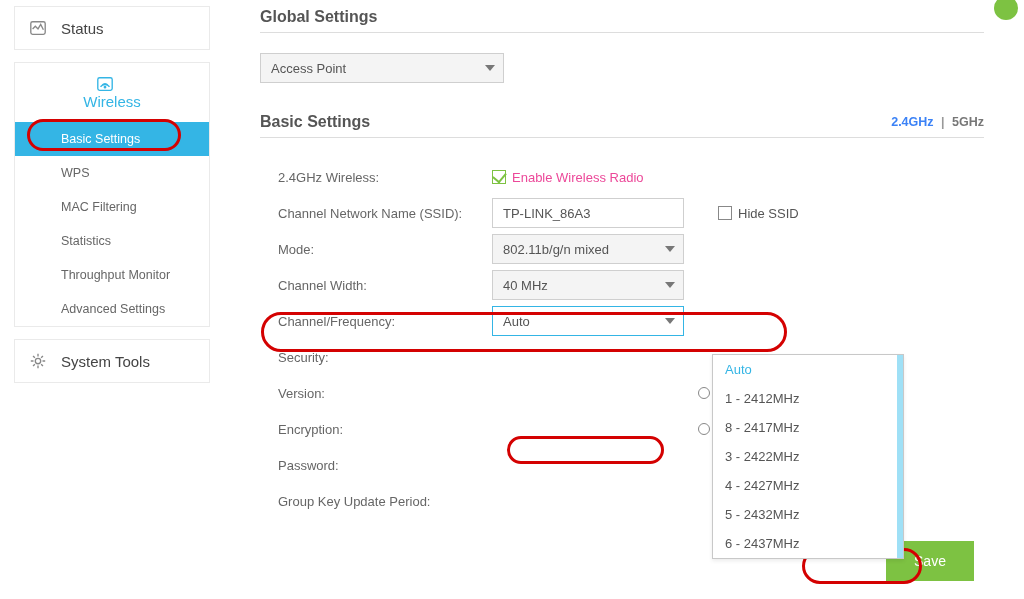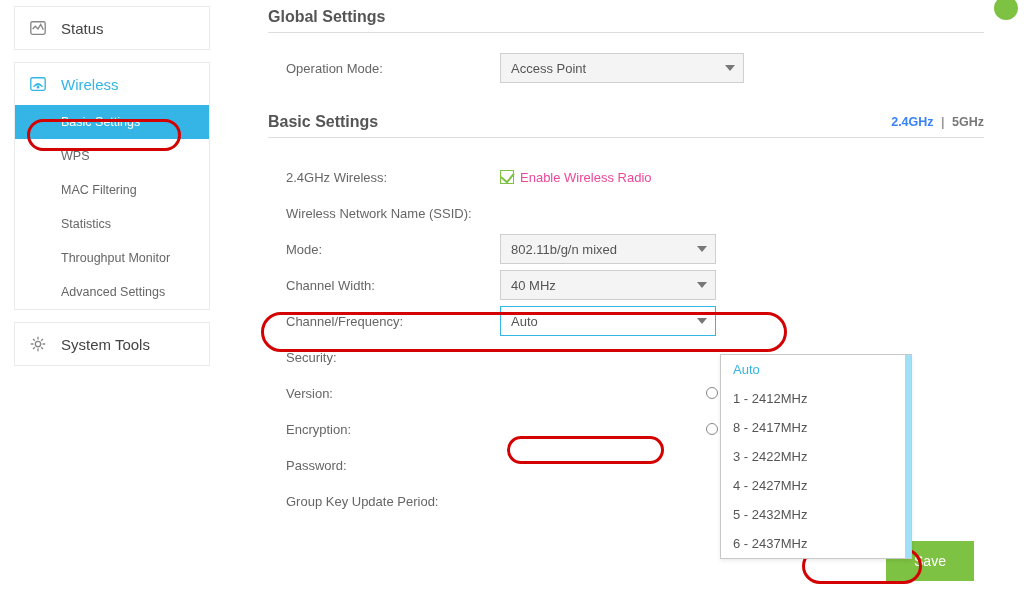--- a/index.html
+++ b/index.html
@@ -1,24 +1,24 @@
 <!DOCTYPE html>
 <html><head>
 <meta charset="utf-8">
 <style>
   * { box-sizing: border-box; margin: 0; padding: 0; }
   html, body { width: 1024px; height: 599px; font-family: Arial, Helvetica, sans-serif; font-size: 13px; color: #555; background: #fff; overflow: hidden; }
 
-  .page { display: flex; width: 100%; height: 100%; gap: 8px; }
+  .page { display: flex; width: 100%; height: 100%; }
 
   
   .sidebar { width: 210px; padding: 6px 0 0 14px; }
   .nav-card { background: #fff; border: 1px solid #eaeaea; margin-bottom: 12px; }
   .nav-header { display: flex; align-items: center; padding: 12px 14px; font-size: 15px; color: #444; cursor: pointer; }
-  .nav-header.active { color: #34b5e5; }
+  .nav-header.active { color: #34b5e5; flex-direction: column; }
   .nav-icon { width: 18px; height: 18px; margin-right: 14px; display:inline-flex; align-items:center; justify-content:center; }
 
   .subnav { list-style:none; }
   .subnav li { padding: 10px 10px 10px 46px; font-size: 12.5px; color:#666; cursor:pointer; }
   .subnav li.sel { background:#34b5e5; color:#fff; }
 
   
   .ring { border:3px solid #d40101; border-radius:22px; position:absolute; pointer-events:none; }
   #ring-basic { left:27px; top:119px; width:154px; height:32px; }
   #ring-channel { left:261px; top:312px; width:526px; height:40px; }
@@ -36,21 +36,21 @@
   .band-tabs .b5 { color:#777; }
 
   .form { margin-top:18px; position:relative; }
   .row { display:flex; align-items:center; min-height:34px; margin-bottom:2px; }
   .lbl { width:232px; padding-left:18px; color:#666; font-size:13px; }
   .ctl { display:flex; align-items:center; gap:14px; }
 
   .help-badge { position:absolute; right:6px; top:-4px; width:24px; height:24px; border-radius:50%; background:#7dc242; }
 
   
-  .select { position:relative; width:216px; height:30px; border:1px solid #cfcfcf; background:#f4f4f4; display:flex; align-items:center; padding:0 28px 0 10px; color:#555; font-size:13px; }
+  .select { position:relative; width:192px; height:30px; border:1px solid #cfcfcf; background:#f4f4f4; display:flex; align-items:center; padding:0 28px 0 10px; color:#555; font-size:13px; }
   .select.wide { width:244px; }
   .select.open { border-color:#34b5e5; background:#fff; }
   .select .caret { position:absolute; right:8px; top:50%; transform:translateY(-50%); }
 
   .txt { width:192px; height:30px; border:1px solid #cfcfcf; padding:0 10px; font-size:13px; color:#555; }
 
   .chk { width:14px; height:14px; border:1px solid #888; display:inline-block; margin-right:6px; position:relative; }
   .chk.on { border-color:#7dc242; }
   .chk.on::after { content:""; position:absolute; left:2px; top:-1px; width:7px; height:10px; border-right:2px solid #7dc242; border-bottom:2px solid #7dc242; transform:rotate(40deg); }
   .chklabel { display:flex; align-items:center; font-size:13px; }
@@ -122,21 +122,20 @@
     </div>
   </aside>
 
   <main class="main">
     <div class="help-badge"></div>
 
     <h2 class="section-title">Global Settings</h2>
 
     <div class="form">
       <div class="row">
-        <div class="lbl">Operation Mode:</div>
         <div class="ctl">
           <div class="select wide">
             <span>Access Point</span>
             <span class="caret">
               <svg width="10" height="6">
                   <path d="M0 0l5 6 5-6z" fill="#777"></path>
                 </svg>
             </span>
           </div>
         </div>
@@ -157,21 +156,28 @@
         <div class="lbl">2.4GHz Wireless:</div>
         <div class="ctl">
           <label class="chklabel green">
             <span class="chk on"></span>
             <span>Enable Wireless Radio</span>
           </label>
         </div>
       </div>
 
       <div class="row">
-        <div class="lbl">Wireless Network Name (SSID):</div>
+        <div class="lbl">Channel Network Name (SSID):</div>
+        <div class="ctl">
+          <input class="txt" value="TP-LINK_86A3" style="">
+          <label class="chklabel" style="margin-left:20px">
+            <span class="chk"></span>
+            <span>Hide SSID</span>
+          </label>
+        </div>
       </div>
 
       <div class="row">
         <div class="lbl">Mode:</div>
         <div class="ctl">
           <div class="select">
             <span>802.11b/g/n mixed</span>
             <span class="caret">
                 <svg width="10" height="6">
                   <path d="M0 0l5 6 5-6z" fill="#777"></path>

